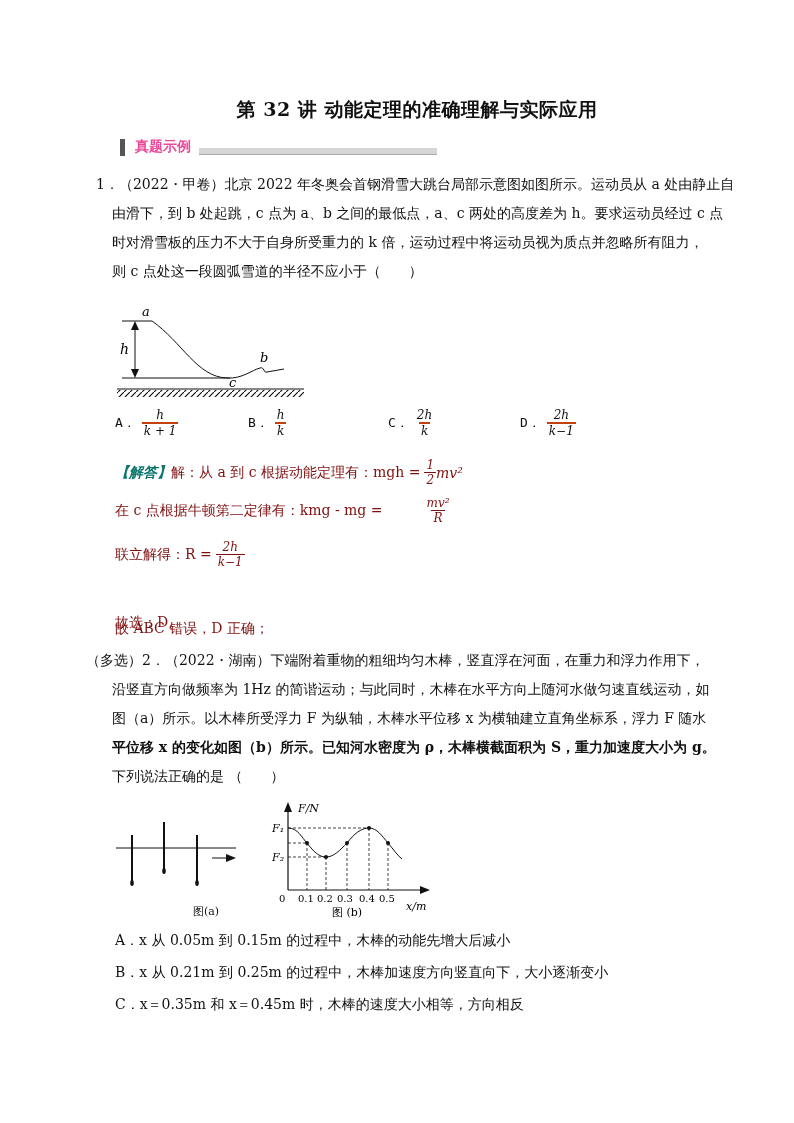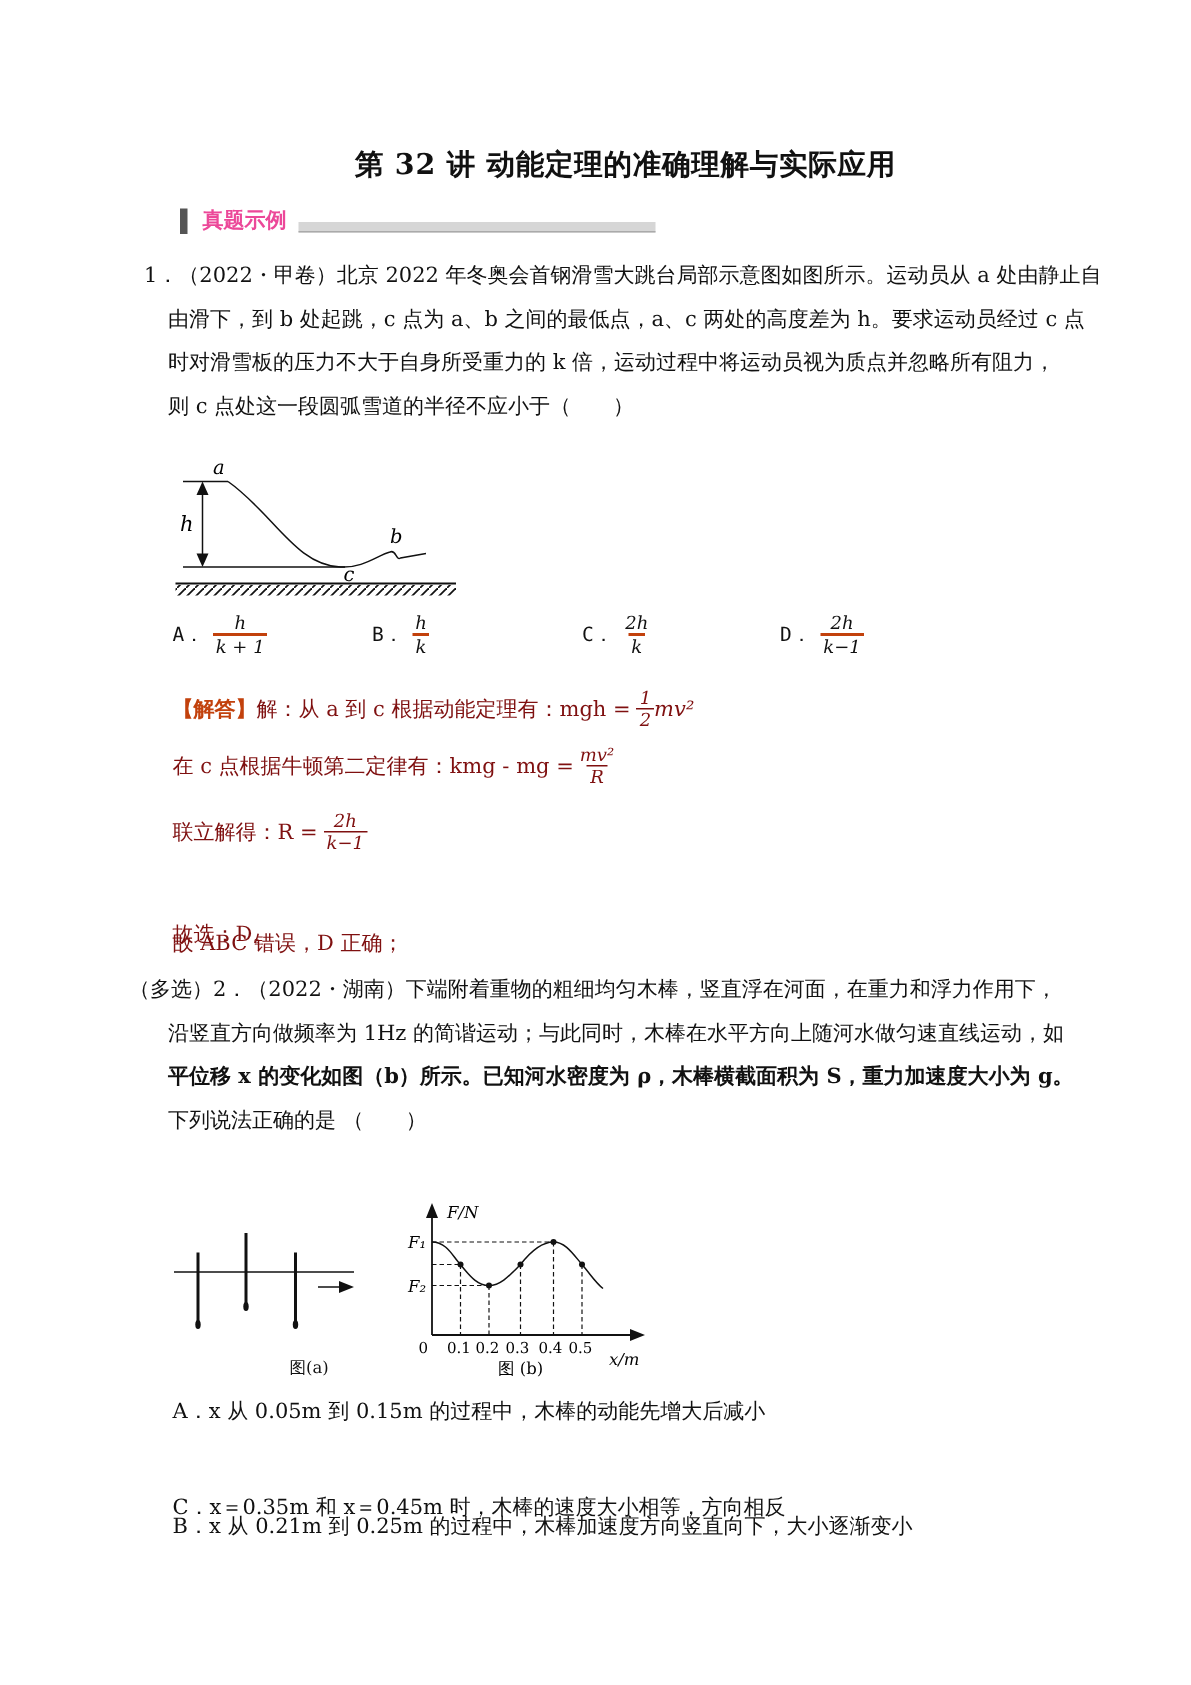--- a/index.html
+++ b/index.html
@@ -25,21 +25,21 @@
     .indent { padding-left: 16px; }
 
     .opts { left: 115px; top: 408px; width: 520px; height: 40px; font-size: 13px; }
     .opt { position: absolute; top: 0; display: flex; align-items: center; }
     .opt-letter { margin-right: 6px; font-family: "DejaVu Sans Mono", monospace; font-size: 13px; }
     .frac { display: inline-flex; flex-direction: column; align-items: center; font-style: italic; font-size: 12px; line-height: 14px; }
     .frac .num { padding: 0 2px; }
     .frac .den { border-top: 2px solid #c2410c; padding: 0 2px; }
 
     .answer { color: #7f1010; font-size: 14px; }
-    .ans-tag { color: #c2410c; font-weight: bold; }
+    .ans-tag { color: #0f766e; font-weight: bold; font-style: italic; }
     .ans-line { position: absolute; left: 115px; white-space: nowrap; display: flex; align-items: center; }
     .ans-frac { display: inline-flex; flex-direction: column; align-items: center; font-style: italic; font-size: 12px; line-height: 14px; margin-left: 4px; }
     .ans-frac .den { border-top: 1px solid #7f1010; padding: 0 2px; }
 
     .q2opt { position: absolute; left: 115px; font-size: 14px; white-space: nowrap; }
     .caption { position: absolute; font-size: 11px; }
     svg text { font-family: "DejaVu Serif", "Liberation Serif", serif; }
   </style>
 </head>
 <body>
@@ -118,41 +118,42 @@
 <div class="answer">
   <div class="ans-line" style="top:458px;">
     <span class="ans-tag">【解答】</span>
     <span>解：从 a 到 c 根据动能定理有：mgh = </span>
     <span class="ans-frac">
         <span>1</span>
         <span class="den">2</span>
       </span>
     <span style="font-style:italic;">mv²</span>
   </div>
-  <div class="ans-line" style="top:496px;">
+  <div class="ans-line" style="top:496px;gap:40px;">
     <span>在 c 点根据牛顿第二定律有：kmg - mg = </span>
     <span class="ans-frac">
         <span>mv²</span>
         <span class="den">R</span>
       </span>
   </div>
   <div class="ans-line" style="top:540px;">
     <span>联立解得：R = </span>
     <span class="ans-frac">
         <span>2h</span>
         <span class="den">k−1</span>
       </span>
   </div>
   <div class="ans-line" style="top:620px;">故 ABC 错误，D 正确；</div>
   <div class="ans-line" style="top:614px;">故选：D。</div>
 </div>
 
 <div class="abs para" style="top:646px; left:86px; width:640px;">
   <div class="line">（多选）2．（2022・湖南）下端附着重物的粗细均匀木棒，竖直浮在河面，在重力和浮力作用下，</div>
   <div class="line" style="padding-left:26px;">沿竖直方向做频率为 1Hz 的简谐运动；与此同时，木棒在水平方向上随河水做匀速直线运动，如</div>
+  <div class="line" style="padding-left:26px;">图（a）所示。以木棒所受浮力 F 为纵轴，木棒水平位移 x 为横轴建立直角坐标系，浮力 F 随水</div>
   <div class="line" style="padding-left:26px;font-weight:bold;">平位移 x 的变化如图（b）所示。已知河水密度为 ρ，木棒横截面积为 S，重力加速度大小为 g。</div>
   <div class="line" style="padding-left:26px;">下列说法正确的是 （　　）</div>
 </div>
 
 <svg class="abs" style="left:112px; top:810px;" width="135" height="80" viewBox="0 0 135 80">
   <line x1="4" y1="38" x2="124" y2="38" stroke="#111" stroke-width="1"></line>
 
   <line x1="20" y1="25" x2="20" y2="72" stroke="#111" stroke-width="2"></line>
   <ellipse cx="20" cy="73" rx="1.8" ry="3" fill="#111"></ellipse>
 
@@ -201,14 +202,14 @@
   <text x="36" y="104" font-size="10">0.1</text>
   <text x="55" y="104" font-size="10">0.2</text>
   <text x="75" y="104" font-size="10">0.3</text>
   <text x="97" y="104" font-size="10">0.4</text>
   <text x="117" y="104" font-size="10">0.5</text>
   <text x="144" y="112" font-size="11" font-style="italic">x/m</text>
   <text x="70" y="118" font-size="11">图 (b)</text>
 </svg>
 
 <div class="q2opt" style="top:932px;">A．x 从 0.05m 到 0.15m 的过程中，木棒的动能先增大后减小</div>
-<div class="q2opt" style="top:1009px;">B．x 从 0.21m 到 0.25m 的过程中，木棒加速度方向竖直向下，大小逐渐变小</div>
+<div class="q2opt" style="top:964px;">B．x 从 0.21m 到 0.25m 的过程中，木棒加速度方向竖直向下，大小逐渐变小</div>
 <div class="q2opt" style="top:996px;">C．x＝0.35m 和 x＝0.45m 时，木棒的速度大小相等，方向相反</div>
 
 </body></html>

